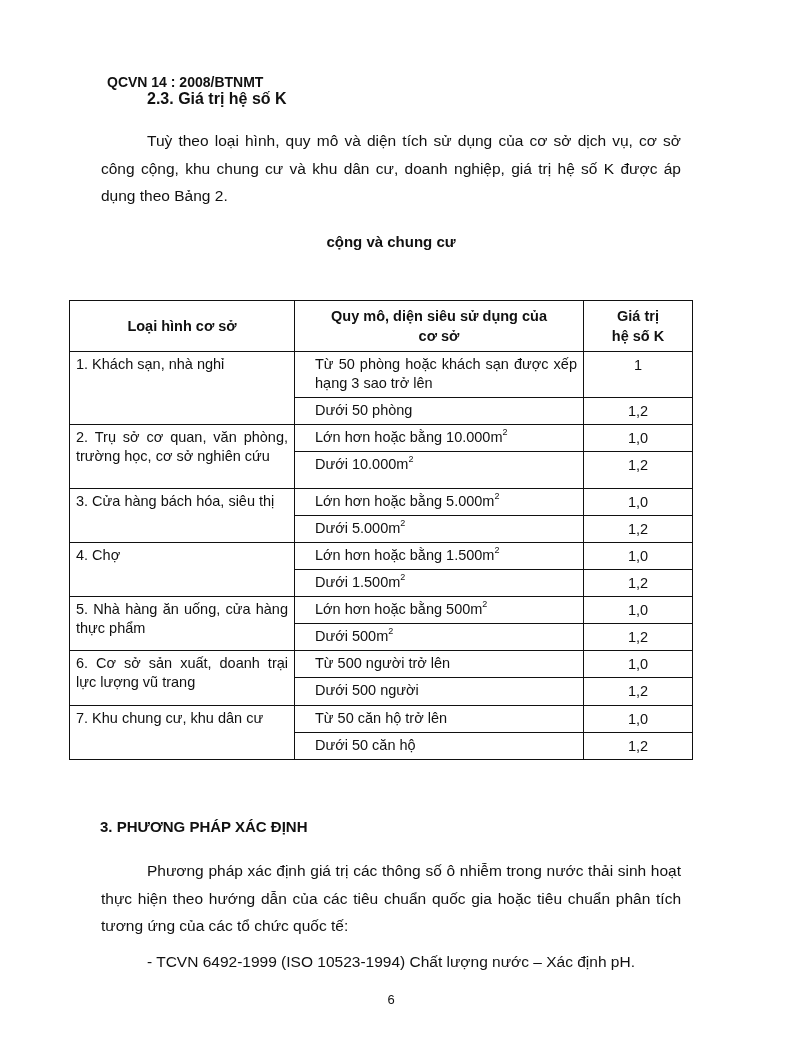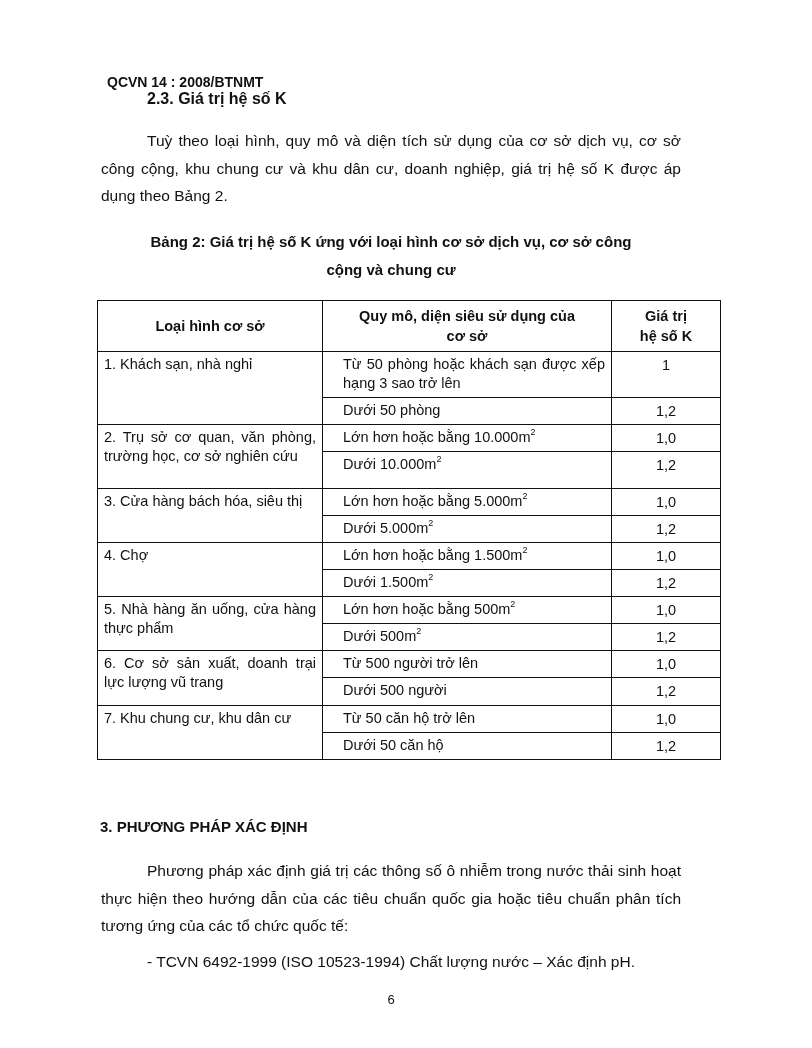--- a/index.html
+++ b/index.html
@@ -5,21 +5,21 @@
   html, body { margin:0; padding:0; background:#ffffff; }
   body { width:812px; height:1048px; position:relative; overflow:hidden;
          font-family:"Liberation Sans", sans-serif; color:#111; }
   .abs { position:absolute; }
   .doc-code { left:107px; top:49px; font-size:14px; font-weight:bold;margin-top:25px; }
   .sec-title { left:147px; top:90px; font-size:16px; font-weight:bold; }
   .para { left:101px; width:580px; font-size:15.5px; line-height:27.5px; text-align:justify; }
   .para .ind { display:inline-block; width:46px; }
   .p1 { top:127px; }
   .cap { left:100px; width:582px; top:228px; font-size:15px; font-weight:bold; text-align:center; line-height:28px; }
-  table.k { position:absolute; left:97px; top:300px; border-collapse:collapse;
+  table.k { position:absolute; left:69px; top:300px; border-collapse:collapse;
             font-size:14.5px; }
   table.k td, table.k th { border:1.5px solid #111; padding:0 6px; vertical-align:top; }
   table.k th { font-weight:bold; vertical-align:middle; text-align:center; font-size:14.5px; line-height:20px; }
   table.k td.c1 { width:212px; line-height:19px; padding-top:3px; text-align:justify; }
   table.k td.c2 { width:262px; line-height:19px; padding-top:3px; text-align:justify;padding-left:20px; }
   table.k td.c3 { width:96px; text-align:center; line-height:19px; padding-top:4px; }
   sup { font-size:9px; line-height:0; position:relative; top:-1px; }
   .sec3 { left:100px; width:582px; top:818px; text-align:left; font-size:15px; font-weight:bold; }
   .p2 { top:857px; }
   .bullet { left:147px; top:953px; font-size:15.5px; }
@@ -28,21 +28,20 @@
 </head>
 <body>
 
 <div class="abs doc-code">QCVN 14 : 2008/BTNMT</div>
 
 <div class="abs sec-title">2.3. Giá trị hệ số K</div>
 
 <div class="abs para p1"><span class="ind"></span><span>Tuỳ theo loại hình, quy mô và diện tích sử dụng của cơ sở dịch vụ, cơ sở công cộng, khu chung cư và khu dân cư, doanh nghiệp, giá trị hệ số K được áp dụng theo Bảng 2.</span></div>
 
 <div class="abs cap">
-  <div>Bảng 2: Giá trị hệ số K ứng với  loại hình cơ sở dịch vụ, cơ sở công</div>
   <div>cộng và chung cư</div>
 </div>
 
 <table class="k">
   <thead>
     <tr style="height:51px">
       <th>Loại hình cơ sở</th>
       <th>
           <div>Quy mô, diện siêu sử dụng của</div>
           <div>cơ sở</div>

